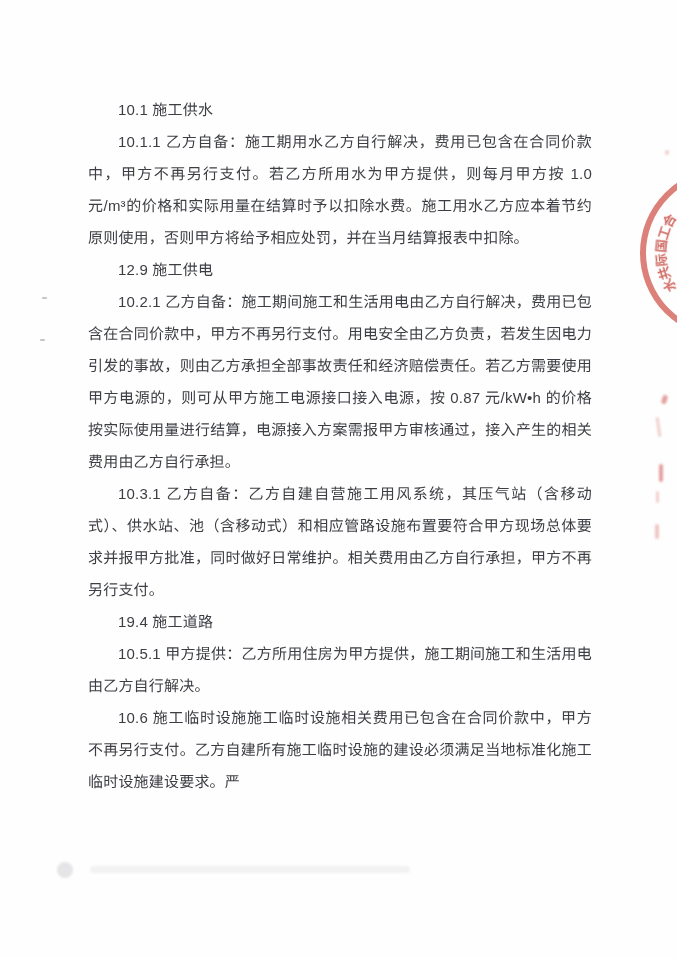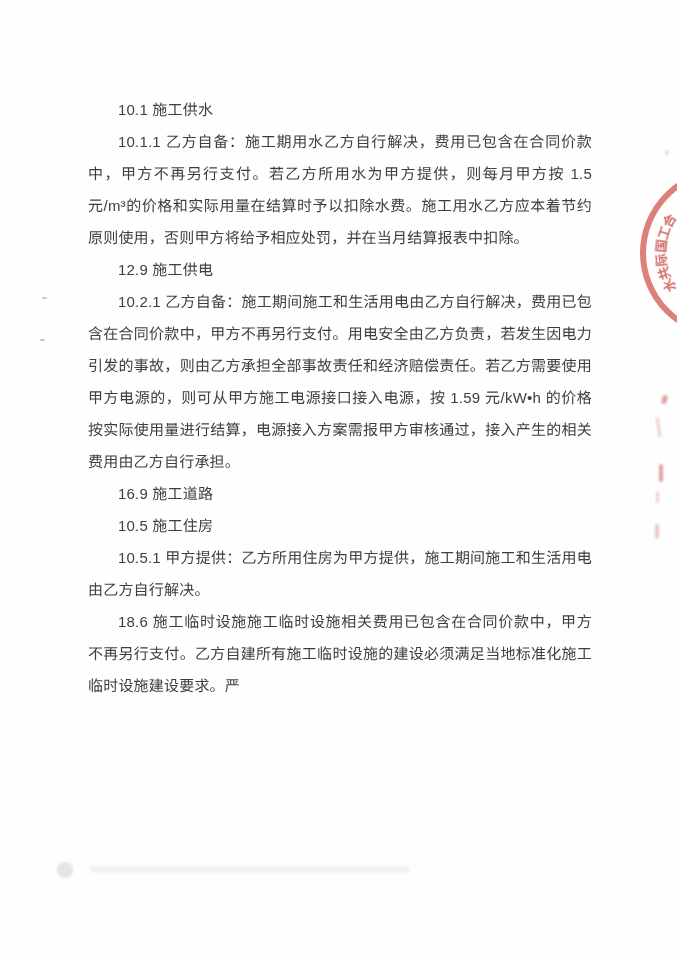--- a/index.html
+++ b/index.html
@@ -70,27 +70,27 @@
     border-radius:50%;
   }
 </style>
 </head>
 <body>
 
 <div class="page">
 
   <div class="content">
     <p>10.1 施工供水</p>
-    <p>10.1.1 乙方自备：施工期用水乙方自行解决，费用已包含在合同价款中，甲方不再另行支付。若乙方所用水为甲方提供，则每月甲方按 1.5 元/m³的价格和实际用量在结算时予以扣除水费。施工用水乙方应本着节约原则使用，否则甲方将给予相应处罚，并在当月结算报表中扣除。</p>
+    <p>10.1.1 乙方自备：施工期用水乙方自行解决，费用已包含在合同价款中，甲方不再另行支付。若乙方所用水为甲方提供，则每月甲方按 1.0 元/m³的价格和实际用量在结算时予以扣除水费。施工用水乙方应本着节约原则使用，否则甲方将给予相应处罚，并在当月结算报表中扣除。</p>
     <p>12.9 施工供电</p>
-    <p>10.2.1 乙方自备：施工期间施工和生活用电由乙方自行解决，费用已包含在合同价款中，甲方不再另行支付。用电安全由乙方负责，若发生因电力引发的事故，则由乙方承担全部事故责任和经济赔偿责任。若乙方需要使用甲方电源的，则可从甲方施工电源接口接入电源，按 1.59 元/kW•h 的价格按实际使用量进行结算，电源接入方案需报甲方审核通过，接入产生的相关费用由乙方自行承担。</p>
-    <p>16.9 施工道路</p>
-    <p>10.5 施工住房</p>
+    <p>10.2.1 乙方自备：施工期间施工和生活用电由乙方自行解决，费用已包含在合同价款中，甲方不再另行支付。用电安全由乙方负责，若发生因电力引发的事故，则由乙方承担全部事故责任和经济赔偿责任。若乙方需要使用甲方电源的，则可从甲方施工电源接口接入电源，按 0.87 元/kW•h 的价格按实际使用量进行结算，电源接入方案需报甲方审核通过，接入产生的相关费用由乙方自行承担。</p>
+    <p>10.3.1 乙方自备：乙方自建自营施工用风系统，其压气站（含移动式）、供水站、池（含移动式）和相应管路设施布置要符合甲方现场总体要求并报甲方批准，同时做好日常维护。相关费用由乙方自行承担，甲方不再另行支付。</p>
+    <p>19.4 施工道路</p>
     <p>10.5.1 甲方提供：乙方所用住房为甲方提供，施工期间施工和生活用电由乙方自行解决。</p>
-    <p>18.6 施工临时设施施工临时设施相关费用已包含在合同价款中，甲方不再另行支付。乙方自建所有施工临时设施的建设必须满足当地标准化施工临时设施建设要求。严</p>
+    <p>10.6 施工临时设施施工临时设施相关费用已包含在合同价款中，甲方不再另行支付。乙方自建所有施工临时设施的建设必须满足当地标准化施工临时设施建设要求。严</p>
   </div>
 
   <div>
     <div class="seal-ring"></div>
     <span class="seal-ch" style="left:663px; top:214px; transform:rotate(300deg);">合</span>
     <span class="seal-ch" style="left:658px; top:226px; transform:rotate(288deg);">工</span>
     <span class="seal-ch" style="left:655px; top:239px; transform:rotate(276deg);">国</span>
     <span class="seal-ch" style="left:655px; top:253px; transform:rotate(264deg);">际</span>
     <span class="seal-ch" style="left:658px; top:266px; transform:rotate(252deg);">共</span>
     <span class="seal-ch" style="left:663px; top:278px; transform:rotate(240deg);">水</span>

